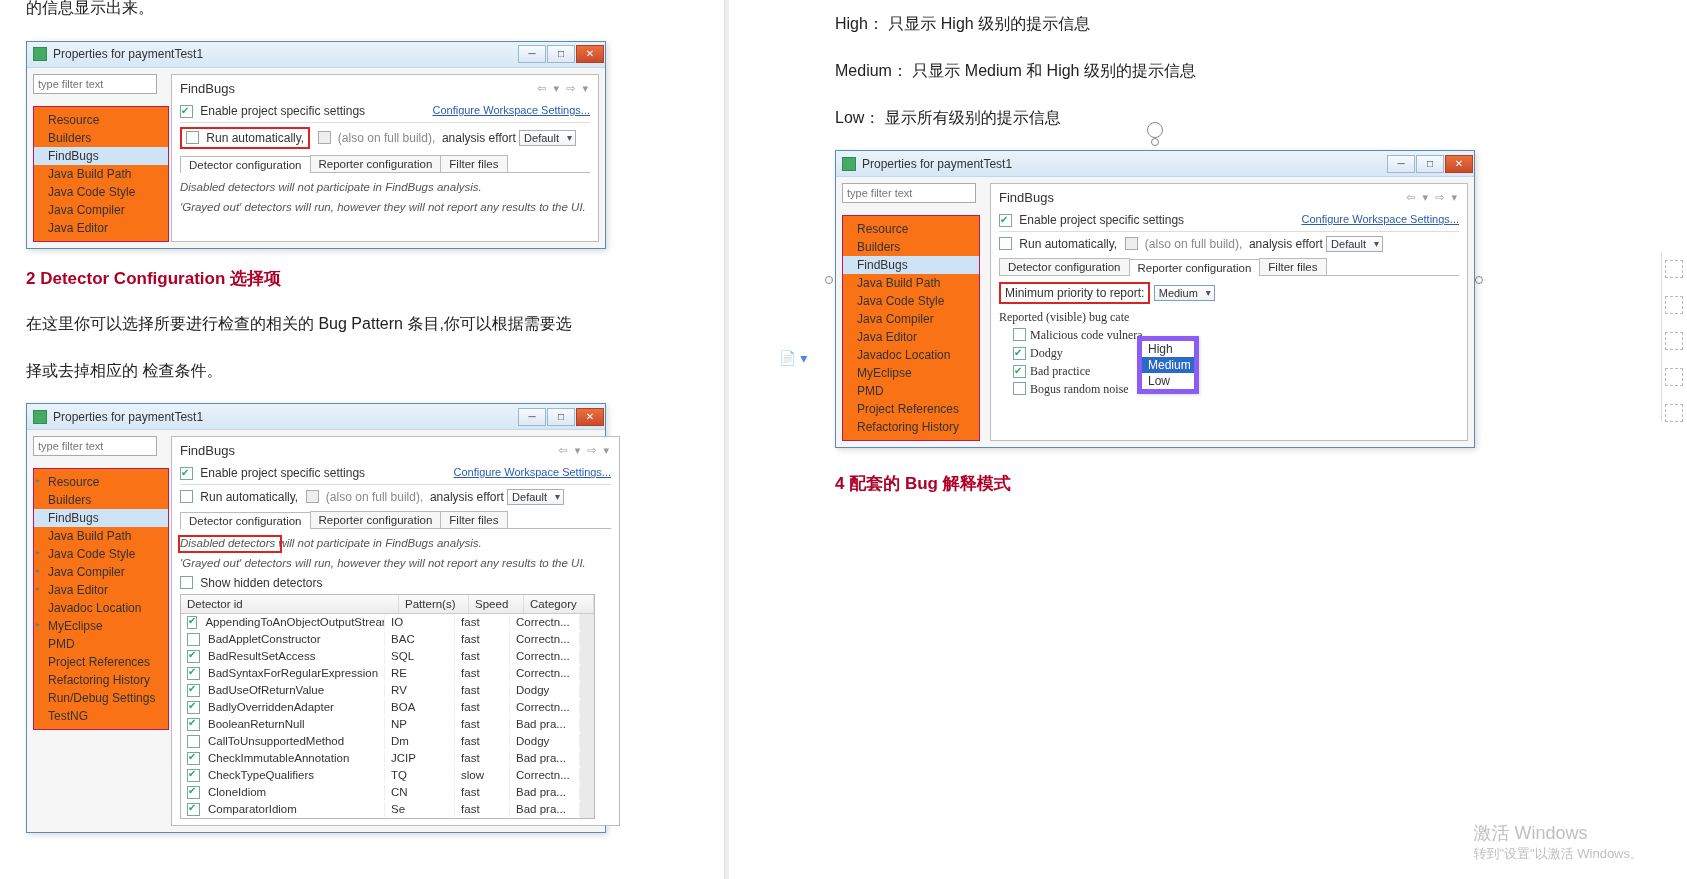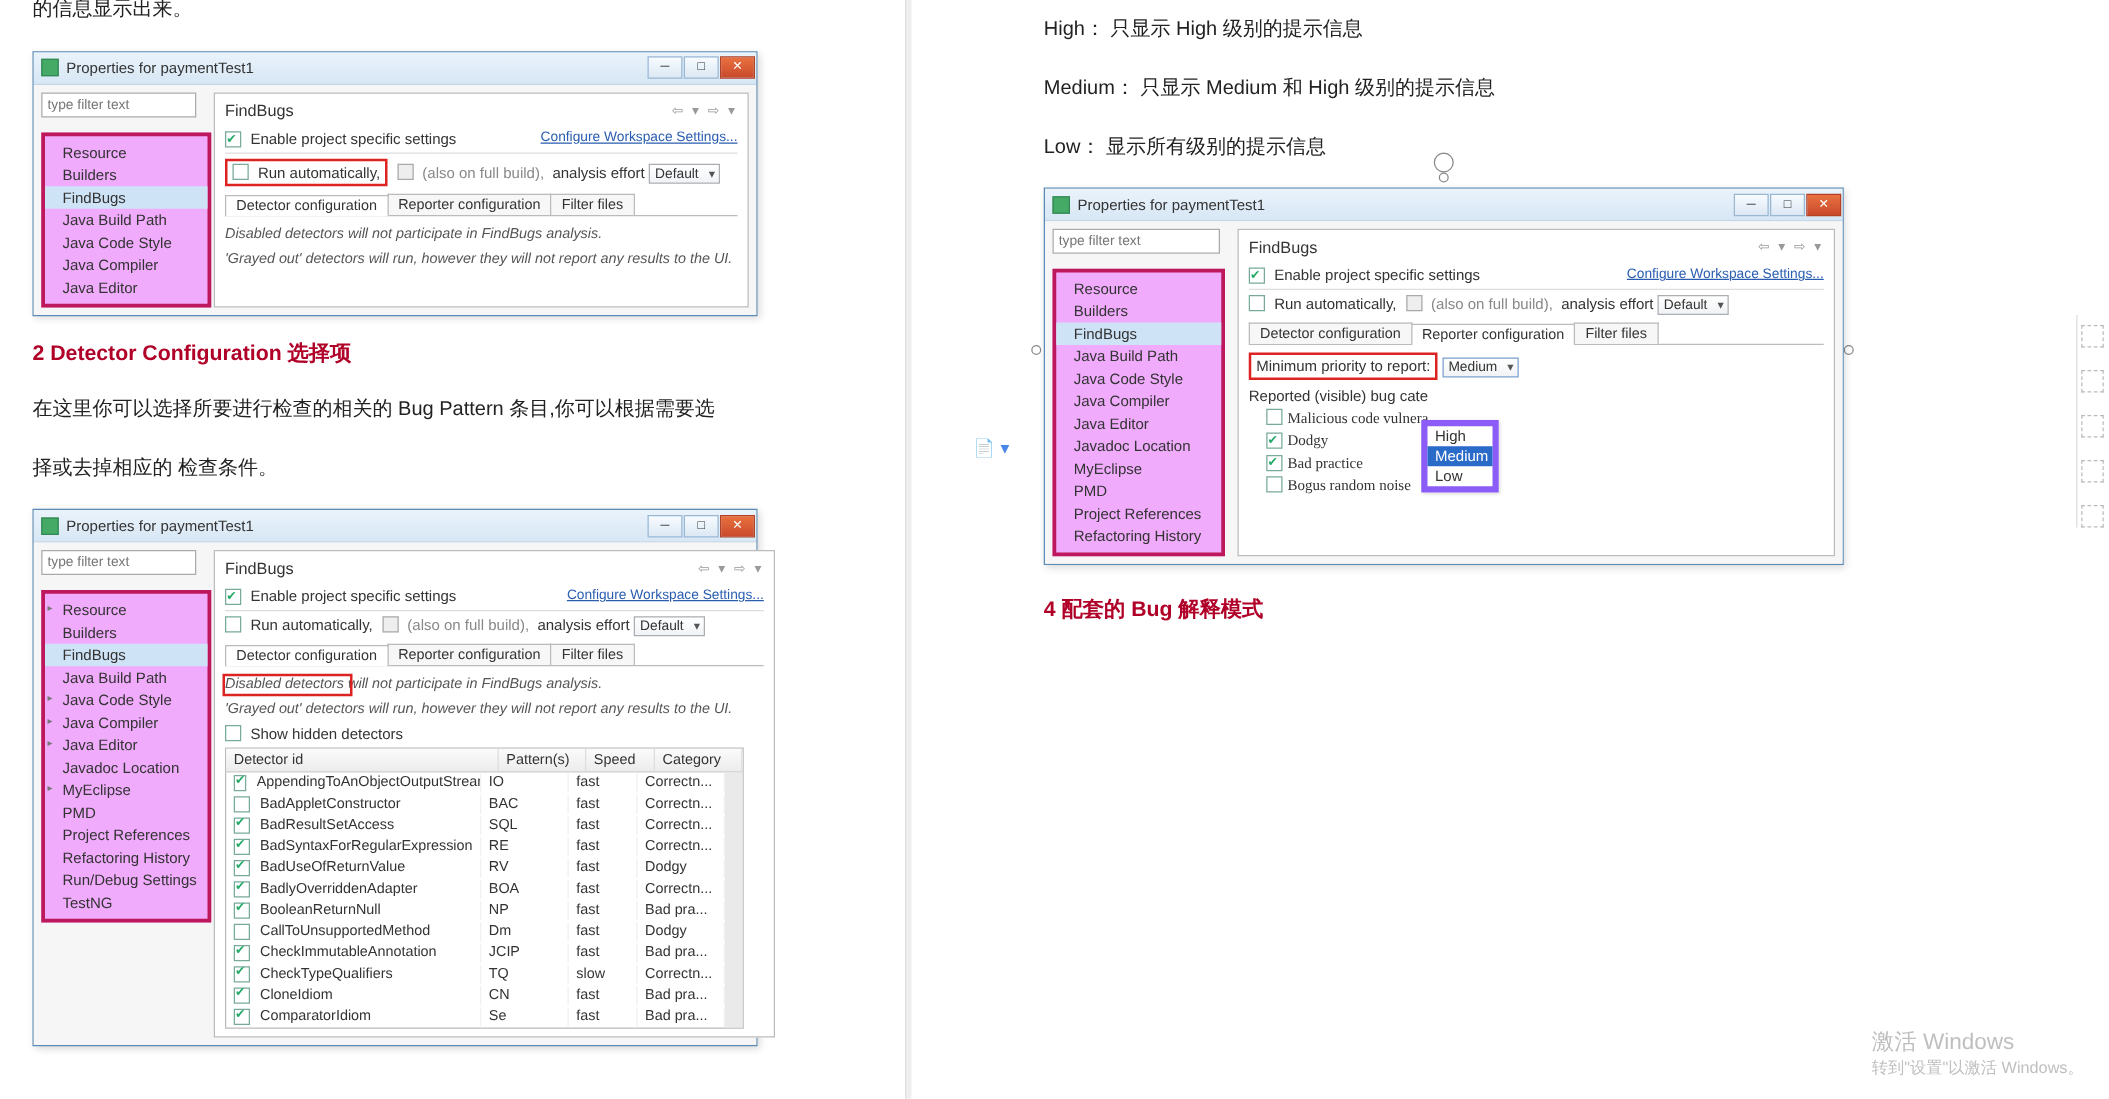--- a/index.html
+++ b/index.html
@@ -74,21 +74,21 @@
   .winctrl {
     width: 28px; height: 18px;
     border: 1px solid #9bb8d3;
     background: linear-gradient(#f7fbff, #dce8f4);
     margin-right: 1px;
     font-size: 10px; text-align: center; line-height: 16px;
   }
   .winctrl.close { background: linear-gradient(#e9713f, #c94a2c); color: #fff; border-color: #b34024; }
   .dlg-body { display: flex; background: #f6f6f6; }
   .dlg-nav {
-    width: 136px; background: #f0abfc; border: 3px solid #be185d;
+    width: 136px; background: #f97316; border: 1px solid #be185d;
     margin: 6px 4px 6px 6px; padding: 4px 0;
     font-size: 12px;
   }
   .filterbox {
     margin: 6px; width: 124px; height: 20px; font-size: 11px; color: #888;
     padding-left: 4px; background: #fff; border: 1px solid #aaa;
   }
   .nav-item { padding: 2px 2px 2px 14px; color: #333; position: relative; }
   .nav-item.exp::before { content: "▸"; position: absolute; left: 2px; font-size: 8px; color: #777; top: 3px; }
   .nav-item.sel { background: #cfe3f7; }
@@ -144,21 +144,21 @@
   .dropdown-open .dd-sel { background: #2a6ac9; color: #fff; }
 
   
   .sel-handle {
     position: absolute; width: 8px; height: 8px; border: 1px solid #888;
     background: #fff; border-radius: 50%;
   }
   
   .wm {
     position: absolute;
-    right: 20px; bottom: 16px;
+    right: 44px; bottom: 16px;
     color: #bfbfbf; font-size: 18px; text-align: left;
   }
   .wm .sub { font-size: 13px; }
 </style>
 </head>
 <body>
 
 <div class="gutter"></div>
 <div class="paste-icon">📄 ▾</div>
 
@@ -488,21 +488,21 @@
             <span class="redbox">
               <span>Minimum priority to report:</span>
             </span>
             <span class="select" style="border-color:#7a9fcd;">Medium</span>
             <div class="dropdown-open" id="dd3" style="left:146px; top:152px; width:62px;">
                 <div>High</div>
                 <div class="dd-sel">Medium</div>
                 <div>Low</div>
               </div>
           </div>
-          <div class="row" style="margin-top:6px;">Reported (visible) bug cate</div>
+          <div class="row" style="margin-top:6px;font-family:Liberation Serif, serif;">Reported (visible) bug cate</div>
           <div id="cats3" style="margin-left:14px;font-family:Liberation Serif, serif;">
               <div class="row"><span class="chk "></span><span>Malicious code vulnera</span></div>
               <div class="row"><span class="chk on"></span><span>Dodgy</span></div>
               <div class="row"><span class="chk on"></span><span>Bad practice</span></div>
               <div class="row"><span class="chk "></span><span>Bogus random noise</span></div>
             </div>
         </div>
       </div>
     </div>
   </div>

